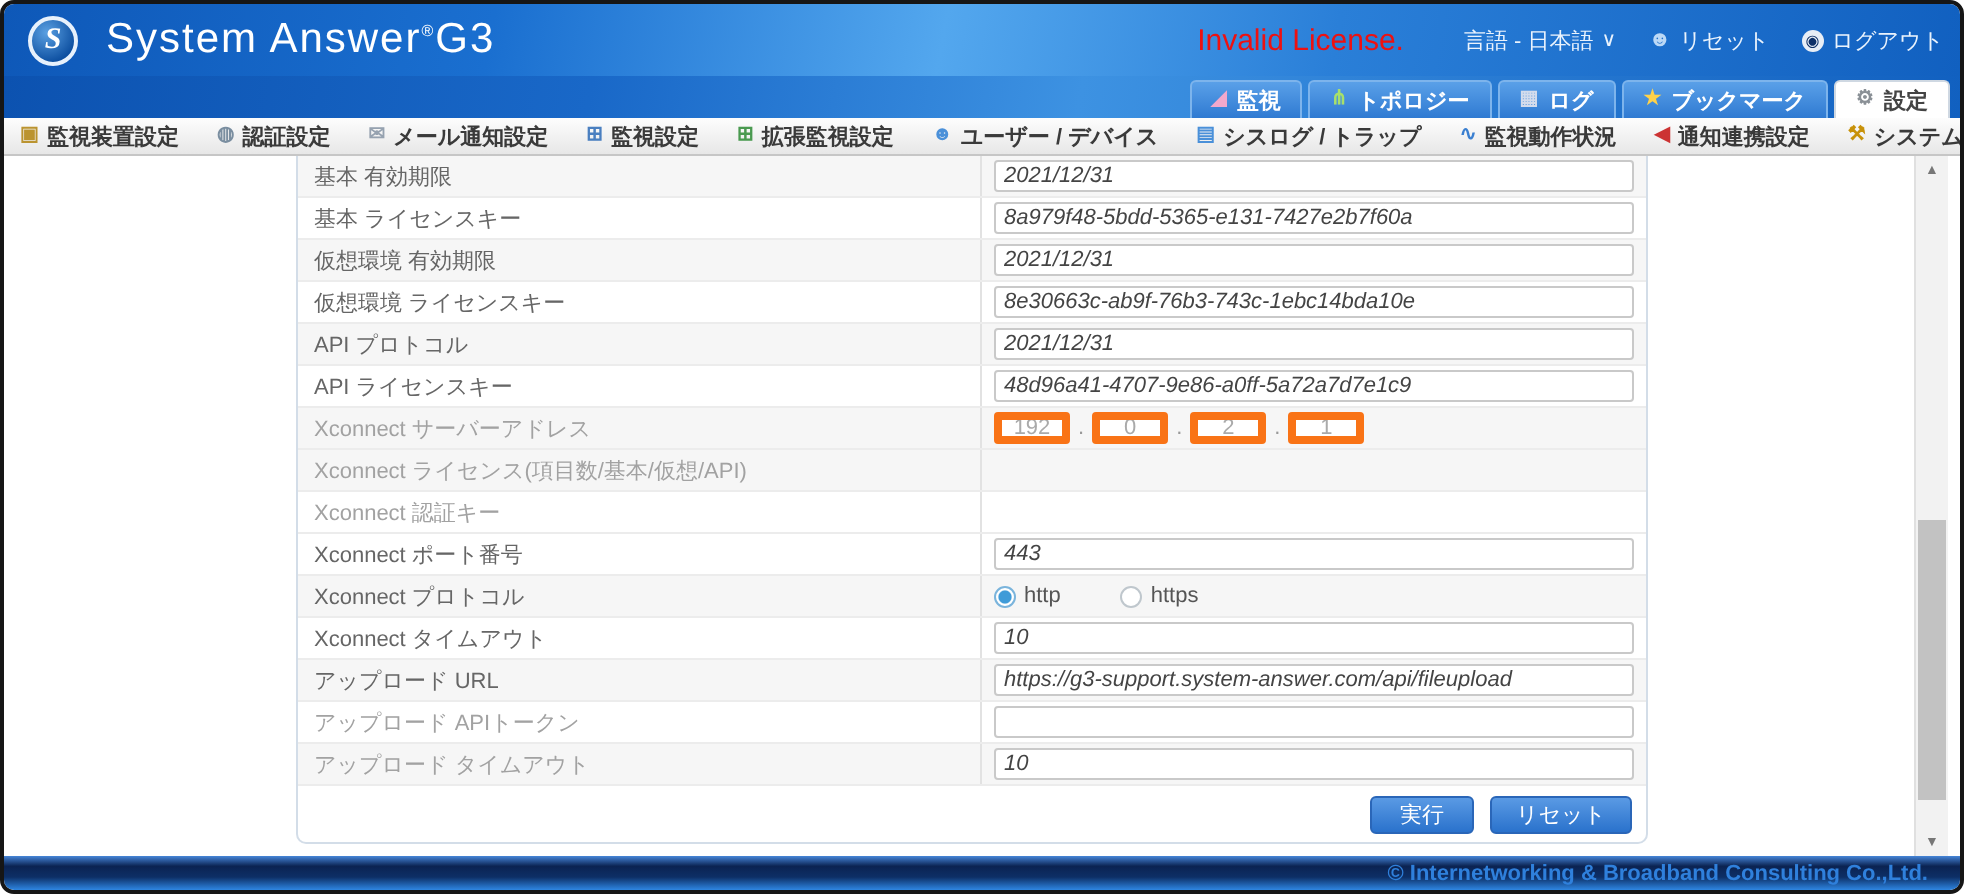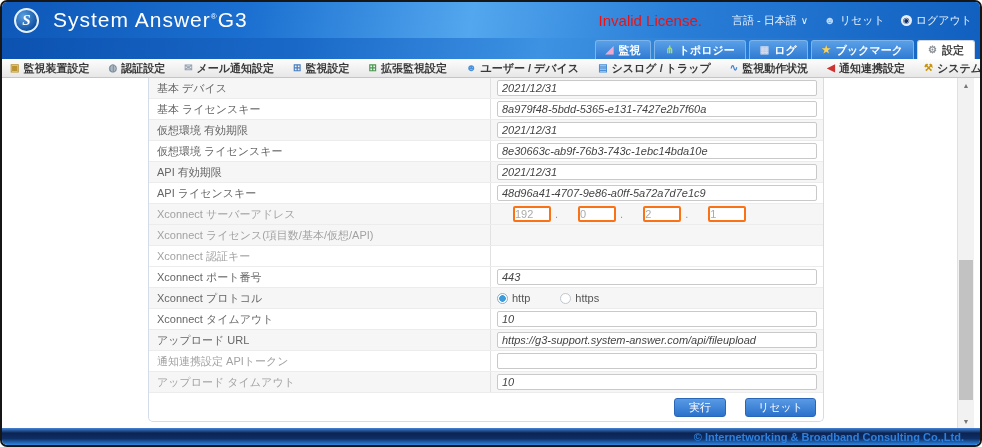--- a/index.html
+++ b/index.html
@@ -64,28 +64,28 @@
     flex:0 0 342px; border-right:1px solid #e2e2e2; padding:0 0 0 8px;
     font-size:11px; color:#666; display:flex; align-items:center; white-space:nowrap; overflow:hidden;
   }
   .row-label.muted { color:#a2a2a2;text-align:right; }
   .row-field { flex:1 1 auto; display:flex; align-items:center; padding:0 6px; gap:4px; }
   .text-input {
     width:100%; height:16px; border:1px solid #c9c9c9; border-radius:2px;
     font-family:"Liberation Sans", sans-serif; font-size:11px; color:#444; padding:0 4px; background:#fff;font-style:italic;
   }
   .ip-box {
-    width:38px; height:16px; border:2px solid #f97316; border-radius:2px; background:#fff;
-    font-family:"Liberation Sans", sans-serif; font-size:11px; color:#aaa; text-align:left;margin-left:16px;
+    width:38px; height:16px; border:4px solid #f97316; border-radius:2px; background:#fff;
+    font-family:"Liberation Sans", sans-serif; font-size:11px; color:#aaa; text-align:center;
   }
   .ip-dot { color:#999; font-size:11px; }
   .radio-opt { display:flex; align-items:center; gap:4px; margin-right:26px; font-size:11px; color:#555; cursor:pointer; }
   .radio-circle { width:11px; height:11px; border-radius:50%; border:1px solid #bfc7cd; background:#fff; }
   .radio-circle.checked { border-color:#7ab4dc; background:radial-gradient(circle at 50% 50%, #3f9bd8 0 3px, #fff 3.6px); }
-  .button-bar { height:28px; display:flex; justify-content:flex-end; align-items:center; gap:19px; padding:0 7px; }
+  .button-bar { height:28px; display:flex; justify-content:flex-end; align-items:center; gap:8px; padding:0 7px; }
   .btn {
     min-width:52px; height:19px; border:1px solid #2a66b8; border-radius:3px;
     background:linear-gradient(#5a9ae4,#2a72cc); color:#fff; font-size:11px;
     font-family:"Liberation Sans", sans-serif; cursor:pointer; padding:0 12px;
   }
   
   .scrollbar {
     position:absolute; right:6px; top:0; width:17px; height:350px;
     background:#f2f2f2; border-left:1px solid #e0e0e0;
   }
@@ -189,21 +189,21 @@
       <div class="menu-item">
         <span class="m-icon" style="color: rgb(200, 146, 10);">⚒</span>
         <span>システム設定</span>
       </div>
     </div>
 
   <div class="content">
     <div class="panel">
       <div id="form-rows">
           <div class="form-row odd">
-            <div class="row-label">基本 デバイス</div>
+            <div class="row-label">基本 有効期限</div>
             <div class="row-field">
               <input class="text-input" type="text" value="2021/12/31" style="">
             </div>
           </div>
           <div class="form-row">
             <div class="row-label">基本 ライセンスキー</div>
             <div class="row-field">
               <input class="text-input" type="text" value="8a979f48-5bdd-5365-e131-7427e2b7f60a" style="">
             </div>
           </div>
@@ -213,21 +213,21 @@
               <input class="text-input" type="text" value="2021/12/31" style="">
             </div>
           </div>
           <div class="form-row">
             <div class="row-label">仮想環境 ライセンスキー</div>
             <div class="row-field">
               <input class="text-input" type="text" value="8e30663c-ab9f-76b3-743c-1ebc14bda10e" style="">
             </div>
           </div>
           <div class="form-row odd">
-            <div class="row-label">API 有効期限</div>
+            <div class="row-label">API プロトコル</div>
             <div class="row-field">
               <input class="text-input" type="text" value="2021/12/31" style="">
             </div>
           </div>
           <div class="form-row">
             <div class="row-label">API ライセンスキー</div>
             <div class="row-field">
               <input class="text-input" type="text" value="48d96a41-4707-9e86-a0ff-5a72a7d7e1c9" style="">
             </div>
           </div>
@@ -276,21 +276,21 @@
               <input class="text-input" type="text" value="10" style="">
             </div>
           </div>
           <div class="form-row odd">
             <div class="row-label">アップロード URL</div>
             <div class="row-field">
               <input class="text-input" type="text" value="https://g3-support.system-answer.com/api/fileupload" style="">
             </div>
           </div>
           <div class="form-row">
-            <div class="row-label muted">通知連携設定 APIトークン</div>
+            <div class="row-label muted">アップロード APIトークン</div>
             <div class="row-field">
               <input class="text-input" type="text" style="">
             </div>
           </div>
           <div class="form-row odd">
             <div class="row-label muted">アップロード タイムアウト</div>
             <div class="row-field">
               <input class="text-input" type="text" value="10" style="">
             </div>
           </div>

